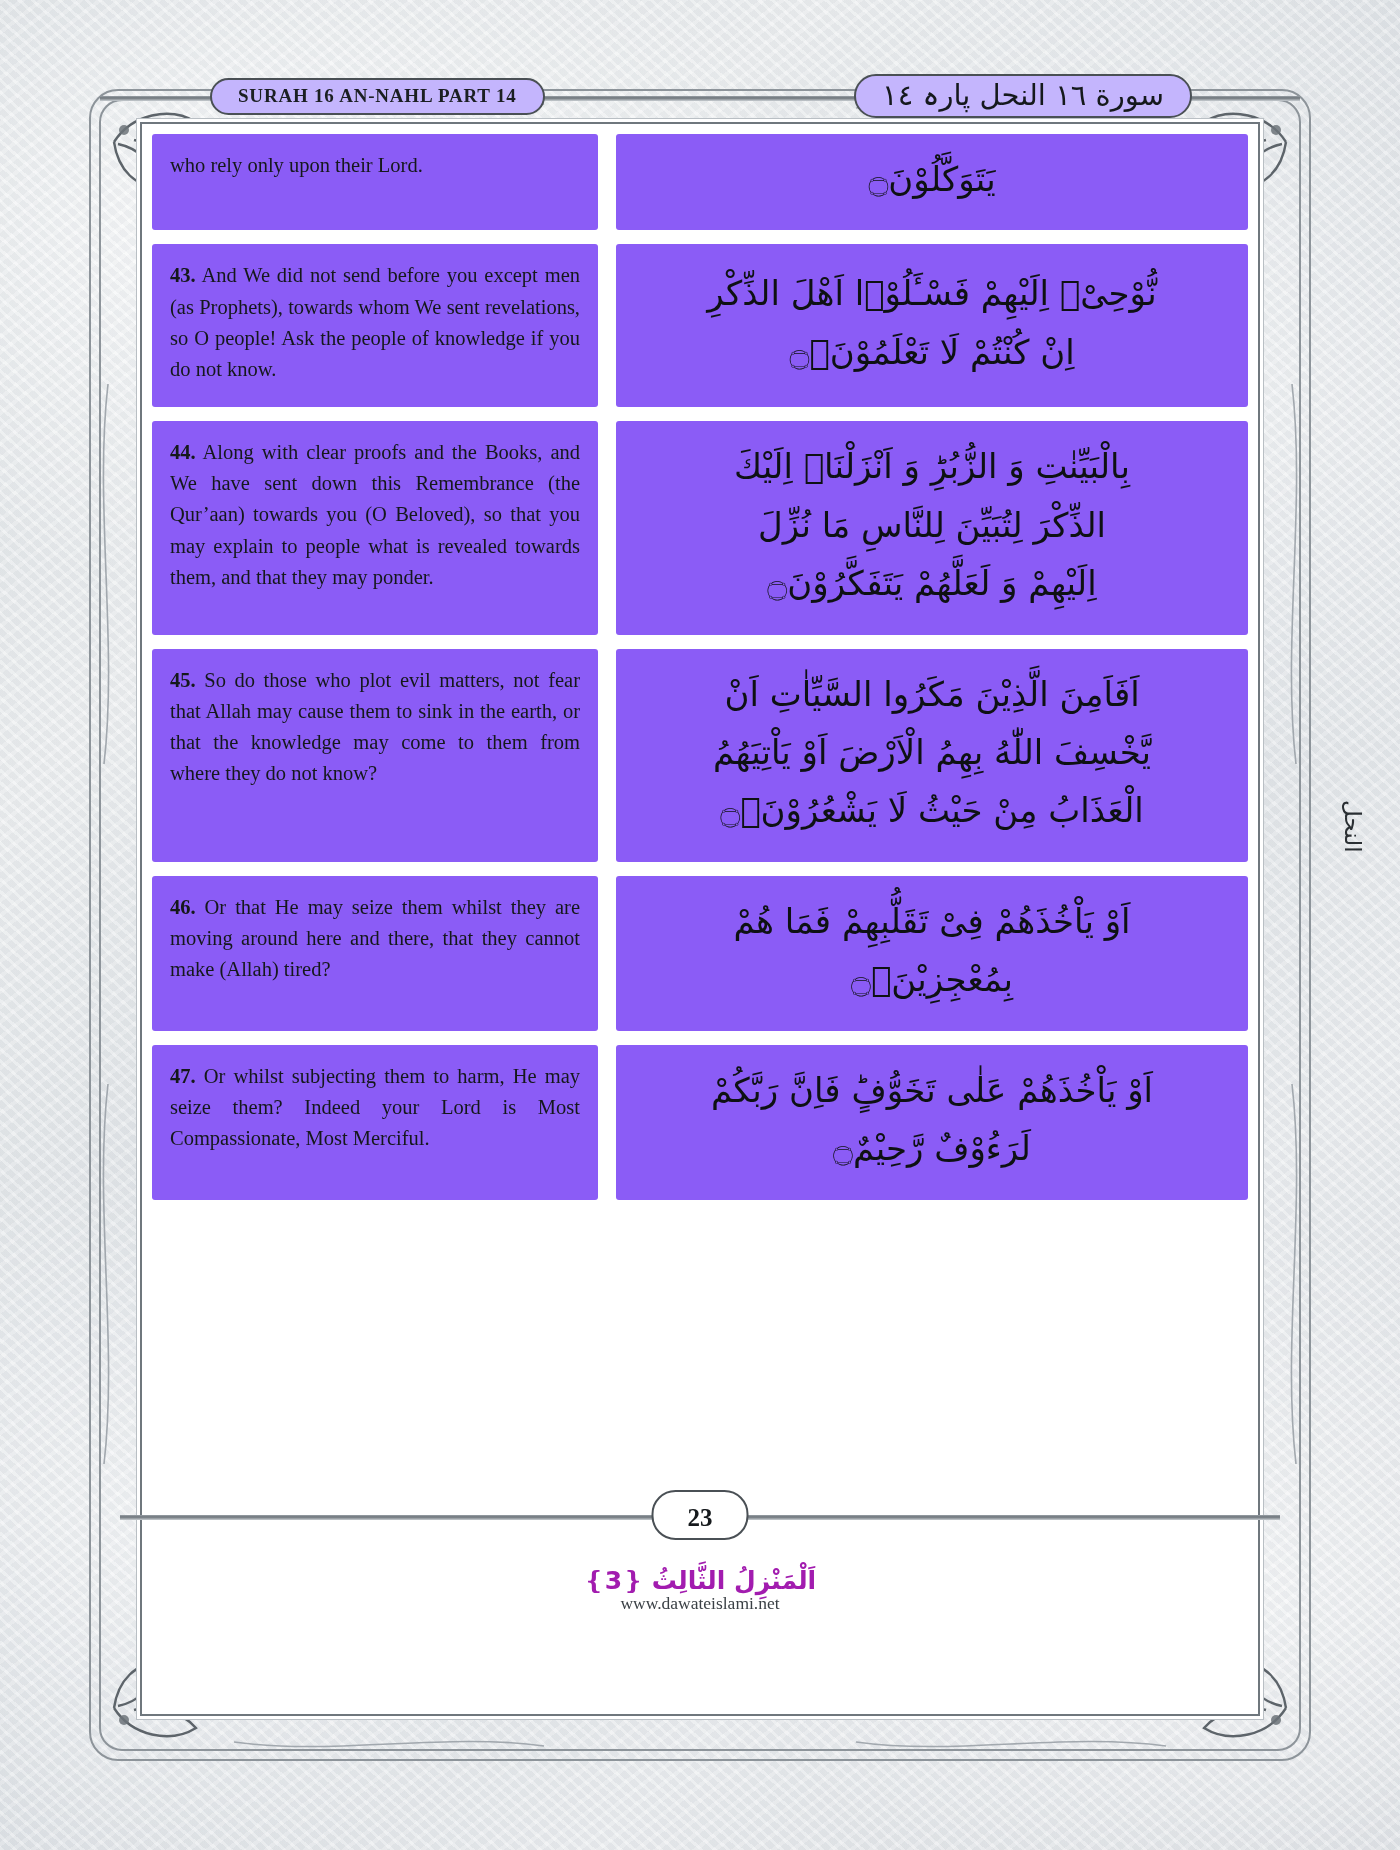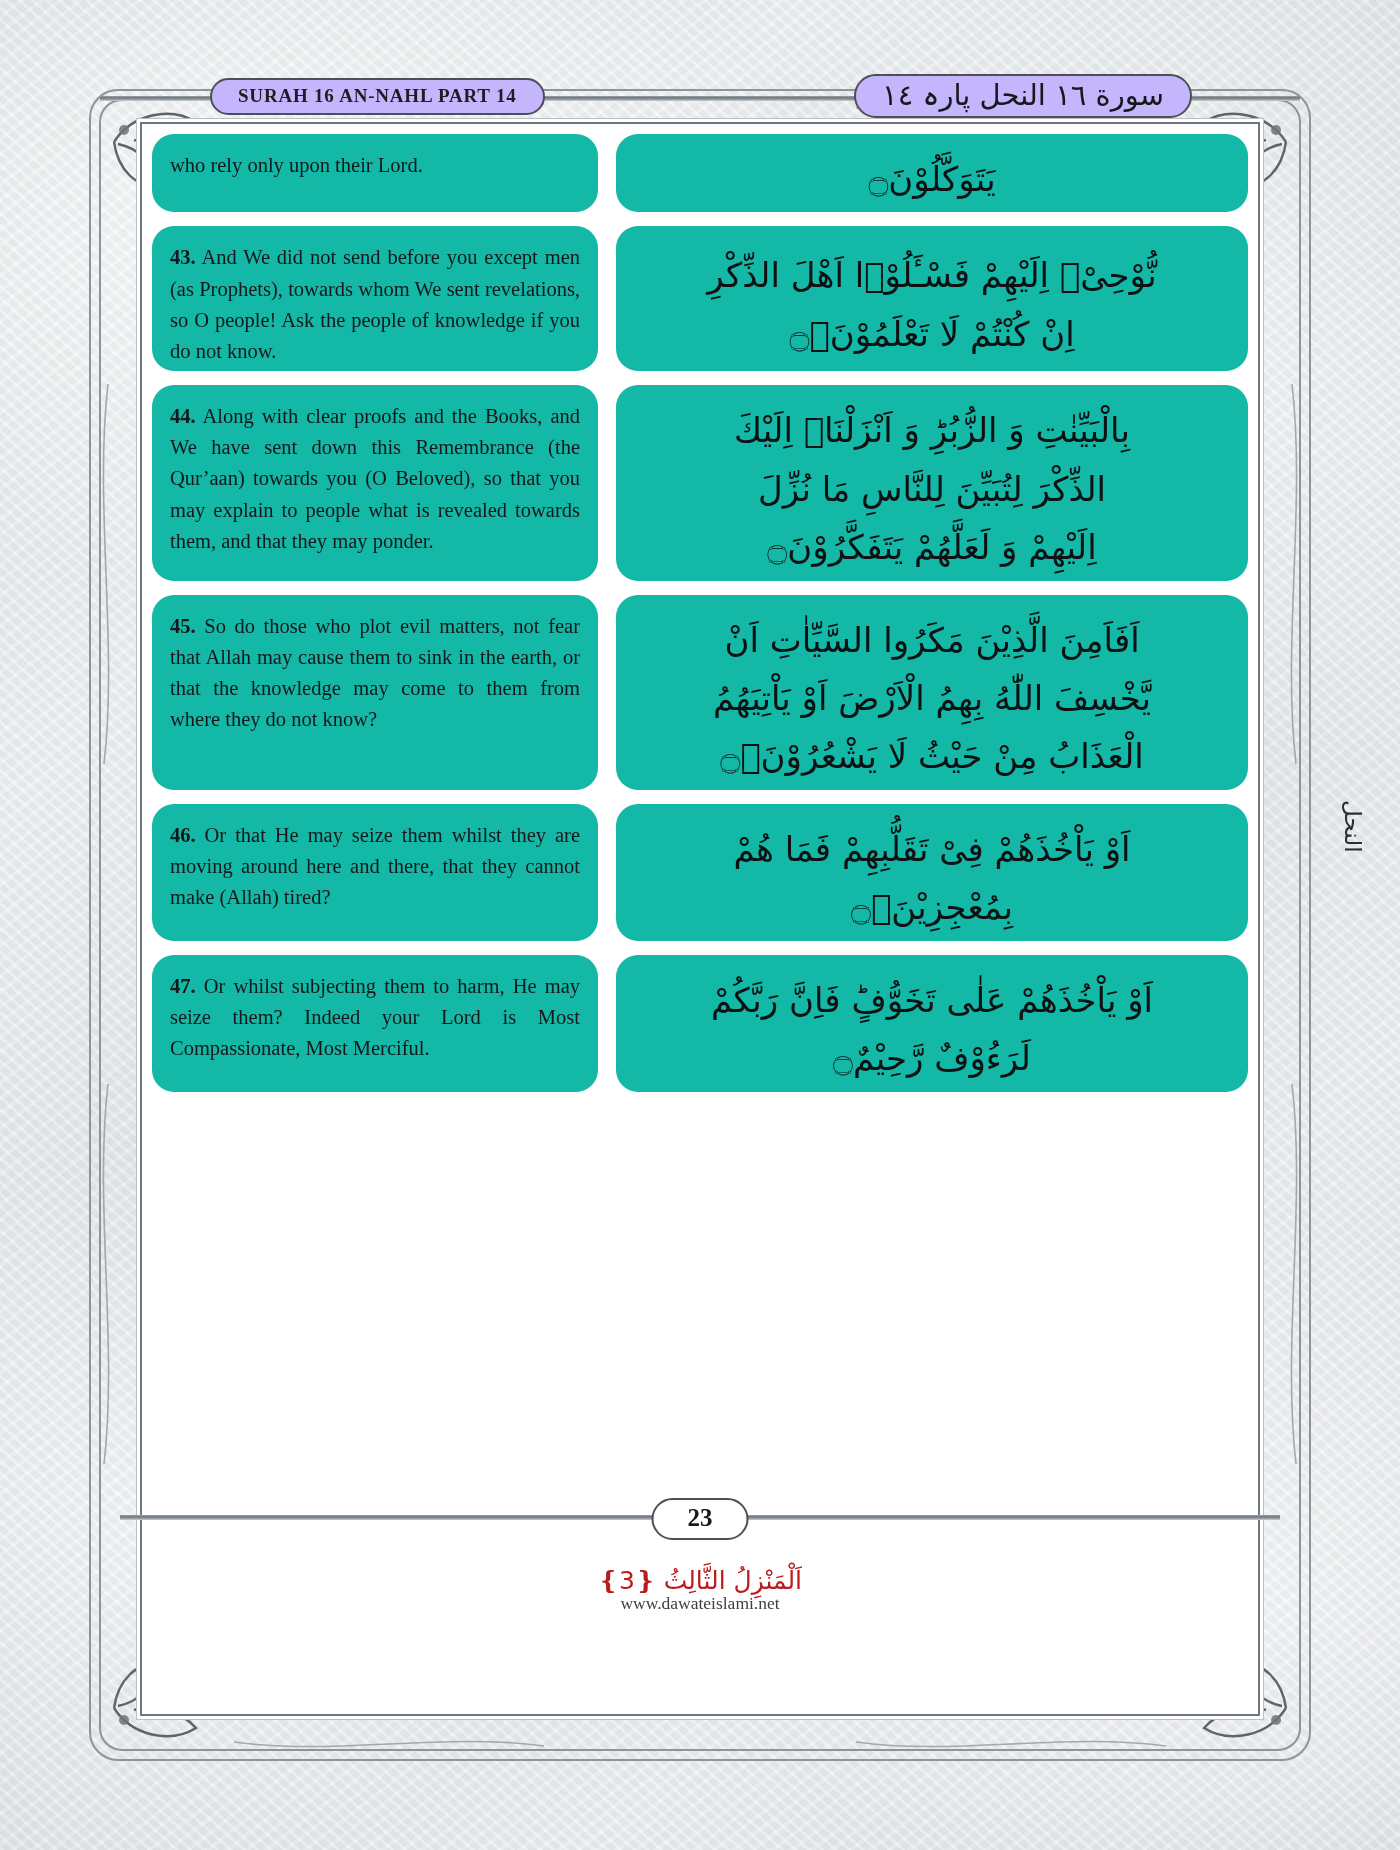--- a/index.html
+++ b/index.html
@@ -88,23 +88,23 @@
     left:152px; top:134px; right:152px;
     z-index:5;
     display:flex; flex-direction:column; gap:14px;
   }
   .verse-row{
     display:grid;
     grid-template-columns: 446px 1fr;
     gap:18px;
   }
   .cell{
-    background:#14b8a6;
-    border-radius:22px;
-    padding:16px 18px 4px;
+    background:#8b5cf6;
+    border-radius:3px;
+    padding:16px 18px 22px;
   }
   .cell.en{
     font-family:"Liberation Serif", serif;
     font-size:20.5px;
     line-height:1.52;
     color:#15181b;
     text-align:justify;
     text-justify:inter-word;
   }
   .cell.en .vnum{ font-weight:bold; }
@@ -134,32 +134,32 @@
     position:absolute; left:120px; right:120px; bottom:330px; height:5px;
     background:linear-gradient(to bottom,#9aa1a7,#6d747a 40%,#c9ced2);
     z-index:4;
   }
   .page-num{
     position:absolute; left:50%; transform:translateX(-50%);
     bottom:310px;
     background:#ffffff;
     border:2.5px solid #4a5055;
     border-radius:24px;
-    padding:4px 34px 6px;
+    padding:12px 34px 6px;
     font-family:"Liberation Serif", serif;
     font-size:25px; font-weight:bold; color:#15191c;
     z-index:7;
   }
   .footer-ar{
     position:absolute; left:50%; transform:translateX(-50%);
     bottom:255px;
     font-family:"DejaVu Sans", sans-serif;
-    font-size:25px; color:#b91c1c;
+    font-size:25px; color:#a21caf;
     direction:rtl;
-    z-index:7; white-space:nowrap;
+    z-index:7; white-space:nowrap;font-weight:bold;
   }
   .footer-url{
     position:absolute; left:50%; transform:translateX(-50%);
     bottom:236px;
     font-family:"Liberation Serif", serif;
     font-size:17.5px; color:#3a4045;
     z-index:7;
   }
 </style>
 </head>

